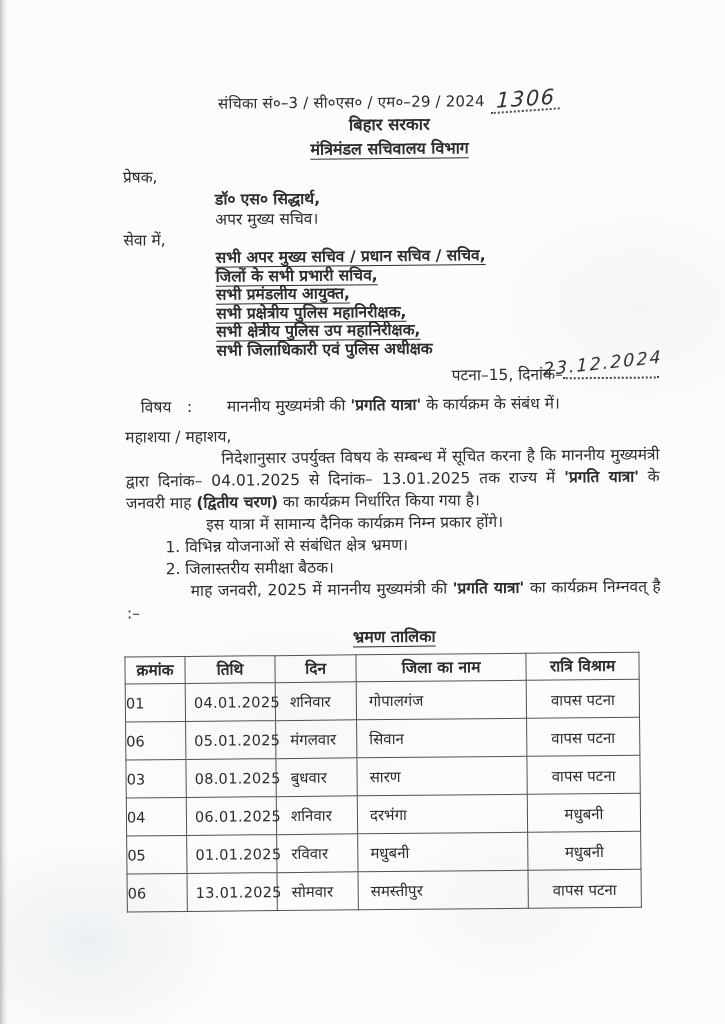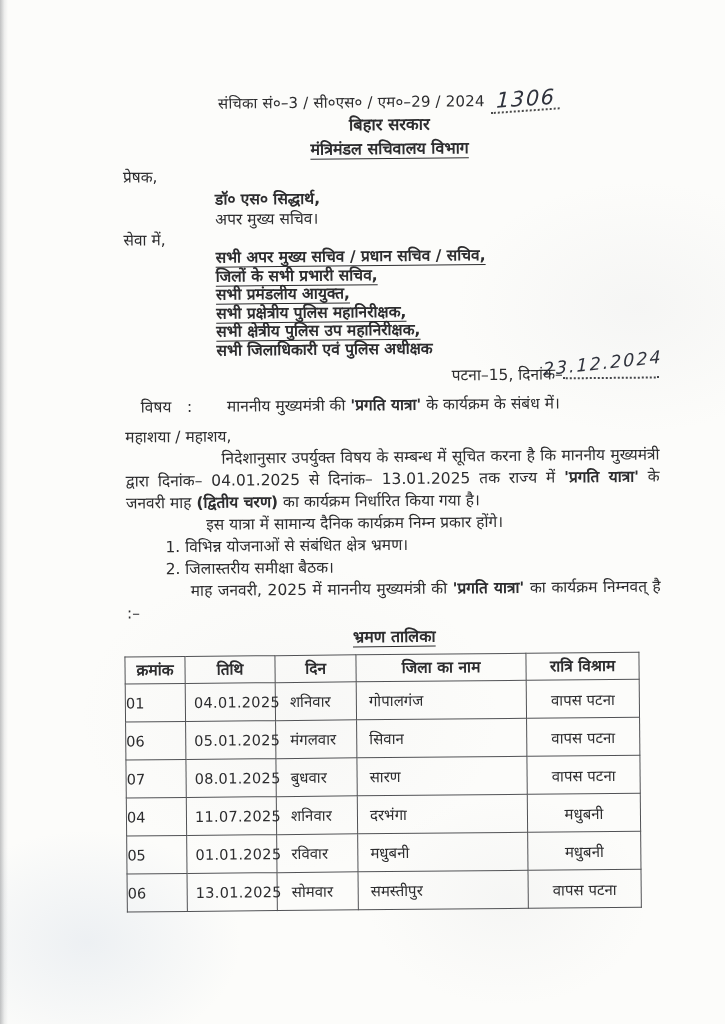--- a/index.html
+++ b/index.html
@@ -180,29 +180,29 @@
           <td class="nt">वापस पटना</td>
         </tr>
         <tr>
           <td class="sn">06</td>
           <td class="dt">05.01.2025</td>
           <td class="dy">मंगलवार</td>
           <td class="ds">सिवान</td>
           <td class="nt">वापस पटना</td>
         </tr>
         <tr>
-          <td class="sn">07</td>
+          <td class="sn">03</td>
           <td class="dt">08.01.2025</td>
           <td class="dy">बुधवार</td>
           <td class="ds">सारण</td>
           <td class="nt">वापस पटना</td>
         </tr>
         <tr>
           <td class="sn">04</td>
-          <td class="dt">11.07.2025</td>
+          <td class="dt">06.01.2025</td>
           <td class="dy">शनिवार</td>
           <td class="ds">दरभंगा</td>
           <td class="nt">मधुबनी</td>
         </tr>
         <tr>
           <td class="sn">05</td>
           <td class="dt">01.01.2025</td>
           <td class="dy">रविवार</td>
           <td class="ds">मधुबनी</td>
           <td class="nt">मधुबनी</td>

